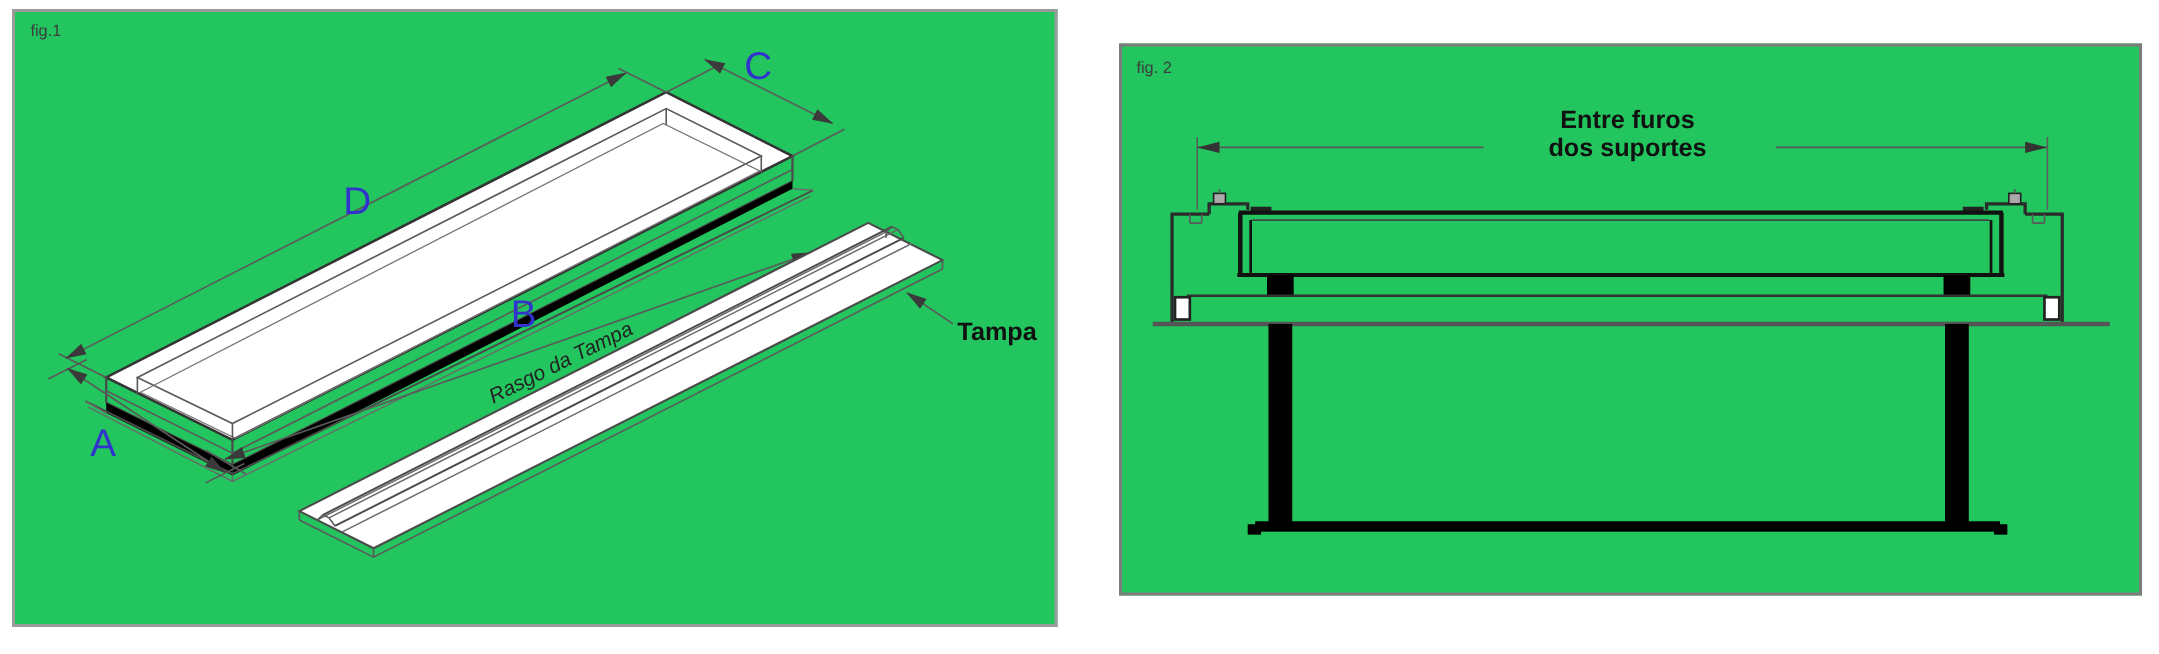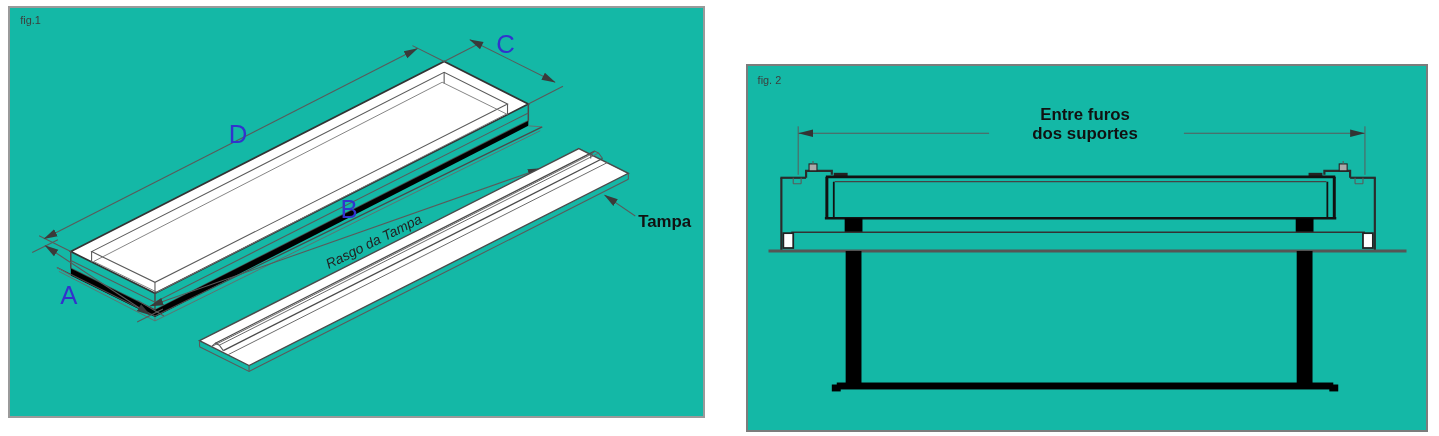--- a/index.html
+++ b/index.html
@@ -1,22 +1,22 @@
 <!DOCTYPE html>
 <html><head>
 <meta charset="utf-8">
 <style>
   html,body{margin:0;padding:0;background:#ffffff;}
   body{
     width:1439px;height:436px;position:relative;overflow:hidden;
     font-family:"Liberation Sans","DejaVu Sans",sans-serif;
   }
-  .panel{position:absolute;background:#14b8a6;box-sizing:border-box;}
+  .panel{position:absolute;background:#22c55e;box-sizing:border-box;}
   #fig1-panel{left:8px;top:6px;width:697px;height:412px;border:2px solid #9a9a9a;}
-  #fig2-panel{left:746px;top:29px;width:682px;height:368px;border:2px solid #7c7c7c;margin-top:35px;}
+  #fig2-panel{left:746px;top:29px;width:682px;height:368px;border:2px solid #7c7c7c;}
   svg{display:block;}
   text{font-family:"Liberation Sans","DejaVu Sans",sans-serif;}
   .dimletter{fill:#3232CD;font-size:26px;}
   .figlabel{fill:#3d3d3d;font-size:11px;}
   .boldlabel{fill:#111;font-size:17px;font-weight:bold;}
   .itallabel{fill:#222;font-size:14px;font-style:italic;}
   .thin{stroke:#5a5a5a;stroke-width:1.1;fill:none;}
   .med{stroke:#4a4a4a;stroke-width:1.5;fill:none;}
   .heavy{stroke:#2b2b2b;stroke-width:2.2;fill:none;}
 </style>

